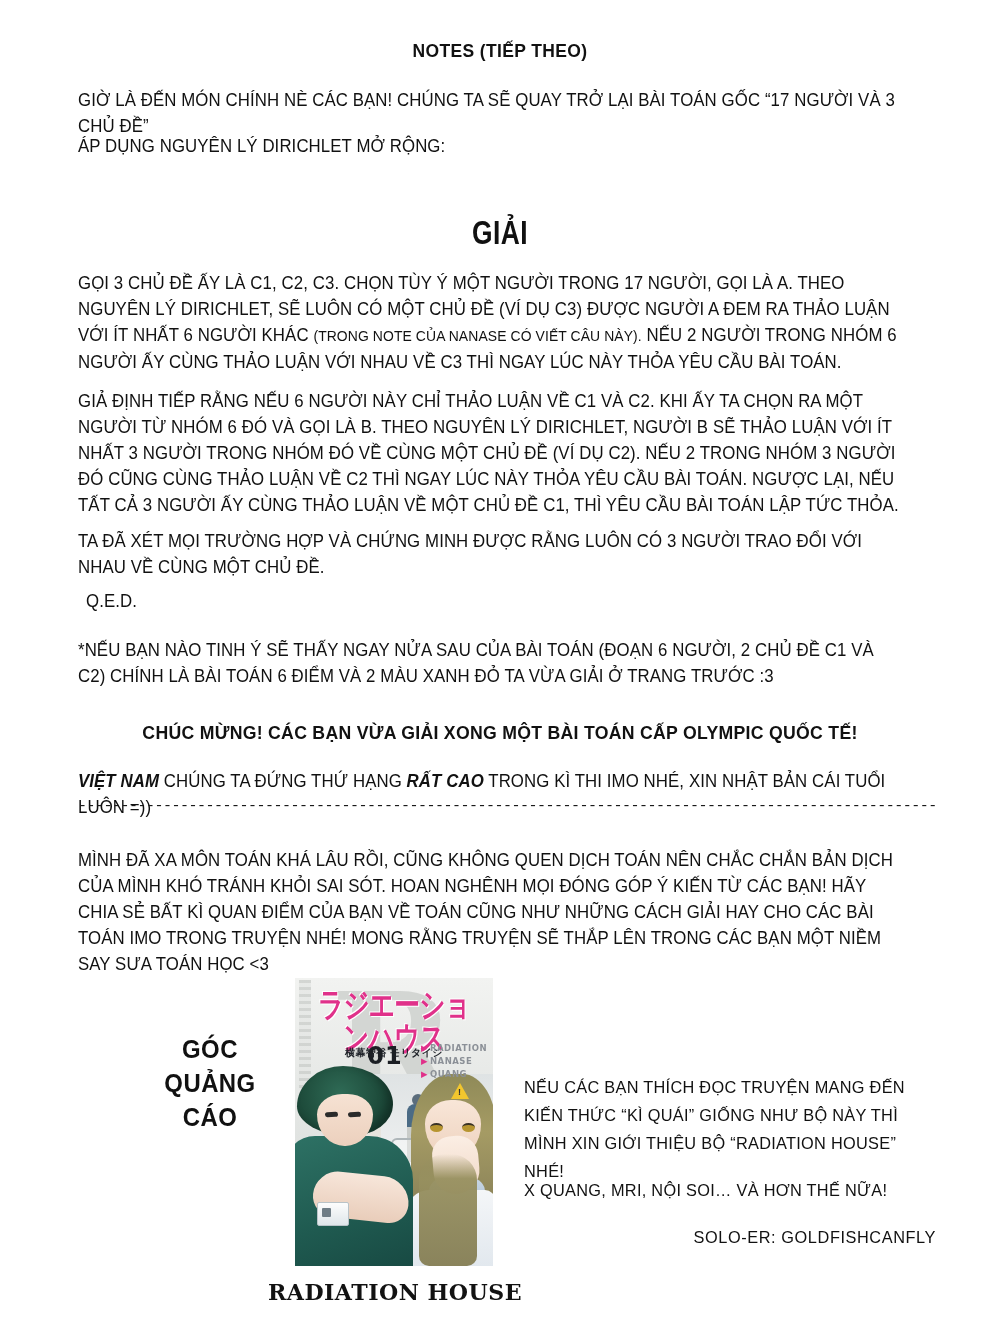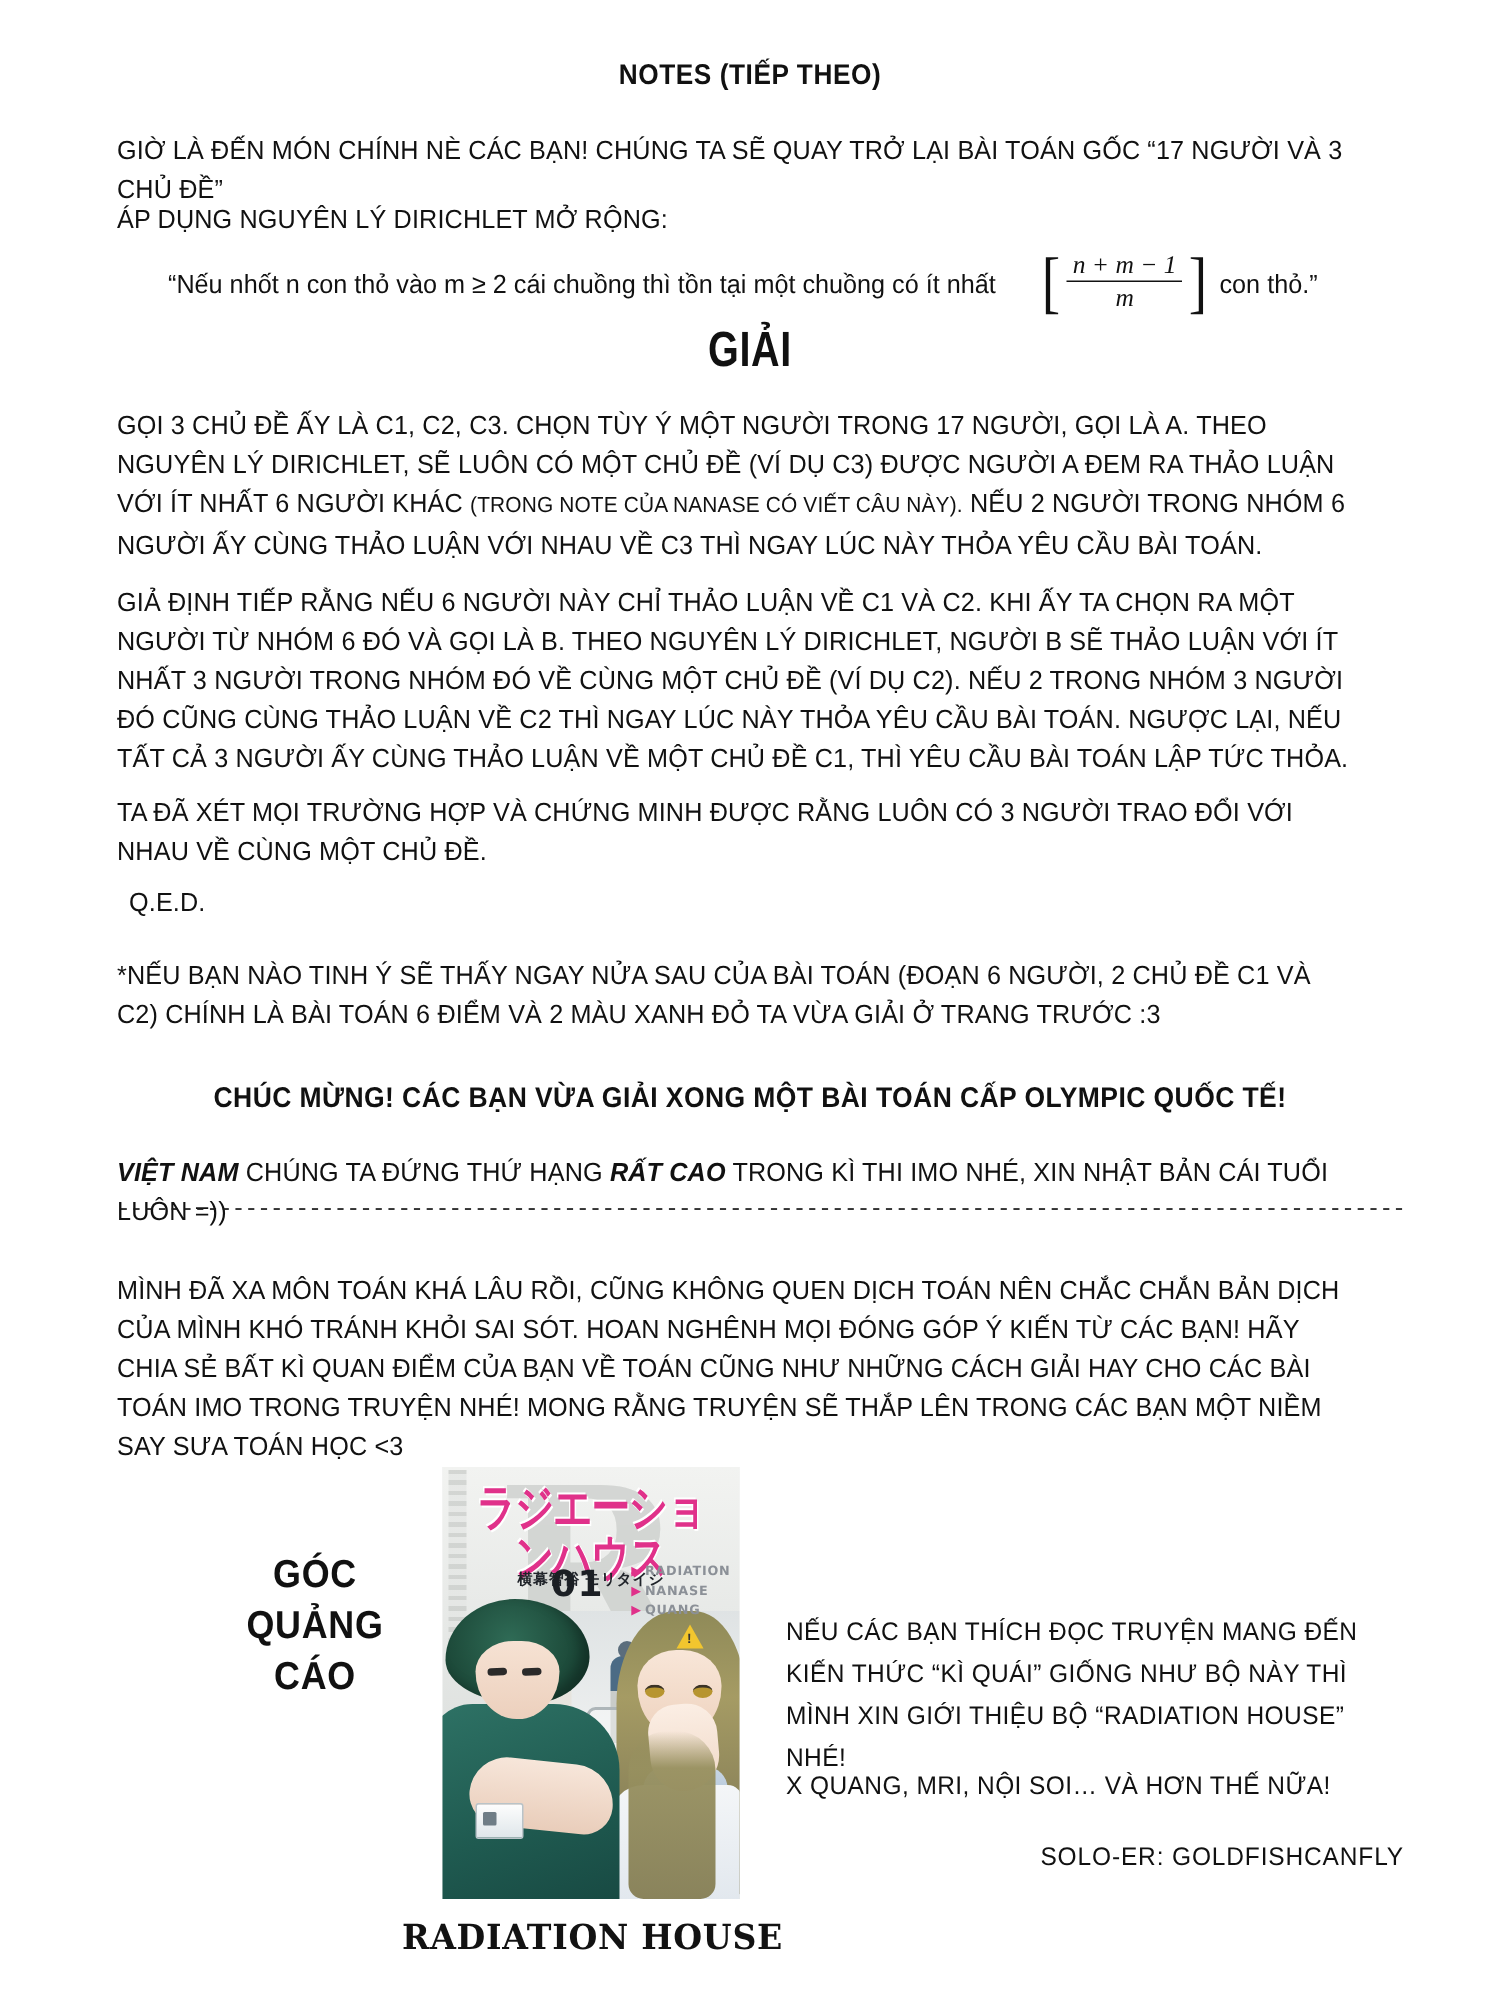--- a/index.html
+++ b/index.html
@@ -405,32 +405,20 @@
 <body>
 
 <div class="page">
 
   <div class="title" style="top:40px;">NOTES (TIẾP THEO)</div>
 
   <div class="para" style="top:87px;">GIỜ LÀ ĐẾN MÓN CHÍNH NÈ CÁC BẠN! CHÚNG TA SẼ QUAY TRỞ LẠI BÀI TOÁN GỐC “17 NGƯỜI VÀ 3 CHỦ ĐỀ”</div>
 
   <div class="para" style="top:133px;">ÁP DỤNG NGUYÊN LÝ DIRICHLET MỞ RỘNG:</div>
 
-  <div class="formula-line" style="top:168px;">
-    <span class="txt">“Nếu nhốt n con thỏ vào m ≥ 2 cái chuồng thì tồn tại một chuồng có ít nhất</span>
-    <span class="mathbox">
-      <span class="brk">[</span>
-      <span class="frac">
-        <span class="num">n + m − 1</span>
-        <span class="den">m</span>
-      </span>
-      <span class="brk">]</span>
-    </span>
-    <span class="txt">con thỏ.”</span>
-  </div>
 
   <div class="giai" style="top:214px;">GIẢI</div>
 
   <div class="para" style="top:270px;">
     <span>GỌI 3 CHỦ ĐỀ ẤY LÀ C1, C2, C3. CHỌN TÙY Ý MỘT NGƯỜI TRONG 17 NGƯỜI, GỌI LÀ A. THEO NGUYÊN LÝ DIRICHLET, SẼ LUÔN CÓ MỘT CHỦ ĐỀ (VÍ DỤ C3) ĐƯỢC NGƯỜI A ĐEM RA THẢO LUẬN VỚI ÍT NHẤT 6 NGƯỜI KHÁC</span>
     <span class="small-caps-note">(TRONG NOTE CỦA NANASE CÓ VIẾT CÂU NÀY).</span>
     <span>NẾU 2 NGƯỜI TRONG NHÓM 6 NGƯỜI ẤY CÙNG THẢO LUẬN VỚI NHAU VỀ C3 THÌ NGAY LÚC NÀY THỎA YÊU CẦU BÀI TOÁN.</span>
   </div>
 
   <div class="para" style="top:388px;">GIẢ ĐỊNH TIẾP RẰNG NẾU 6 NGƯỜI NÀY CHỈ THẢO LUẬN VỀ C1 VÀ C2. KHI ẤY TA CHỌN RA  MỘT NGƯỜI TỪ NHÓM 6 ĐÓ VÀ GỌI LÀ B. THEO NGUYÊN LÝ DIRICHLET, NGƯỜI B SẼ THẢO LUẬN VỚI ÍT NHẤT 3 NGƯỜI TRONG NHÓM ĐÓ VỀ CÙNG MỘT CHỦ ĐỀ (VÍ DỤ C2).  NẾU 2 TRONG NHÓM 3 NGƯỜI ĐÓ CŨNG CÙNG THẢO LUẬN VỀ C2 THÌ NGAY LÚC NÀY THỎA YÊU CẦU BÀI TOÁN. NGƯỢC LẠI, NẾU TẤT CẢ 3 NGƯỜI ẤY CÙNG THẢO LUẬN VỀ MỘT CHỦ ĐỀ C1, THÌ YÊU CẦU BÀI TOÁN LẬP TỨC THỎA.</div>

